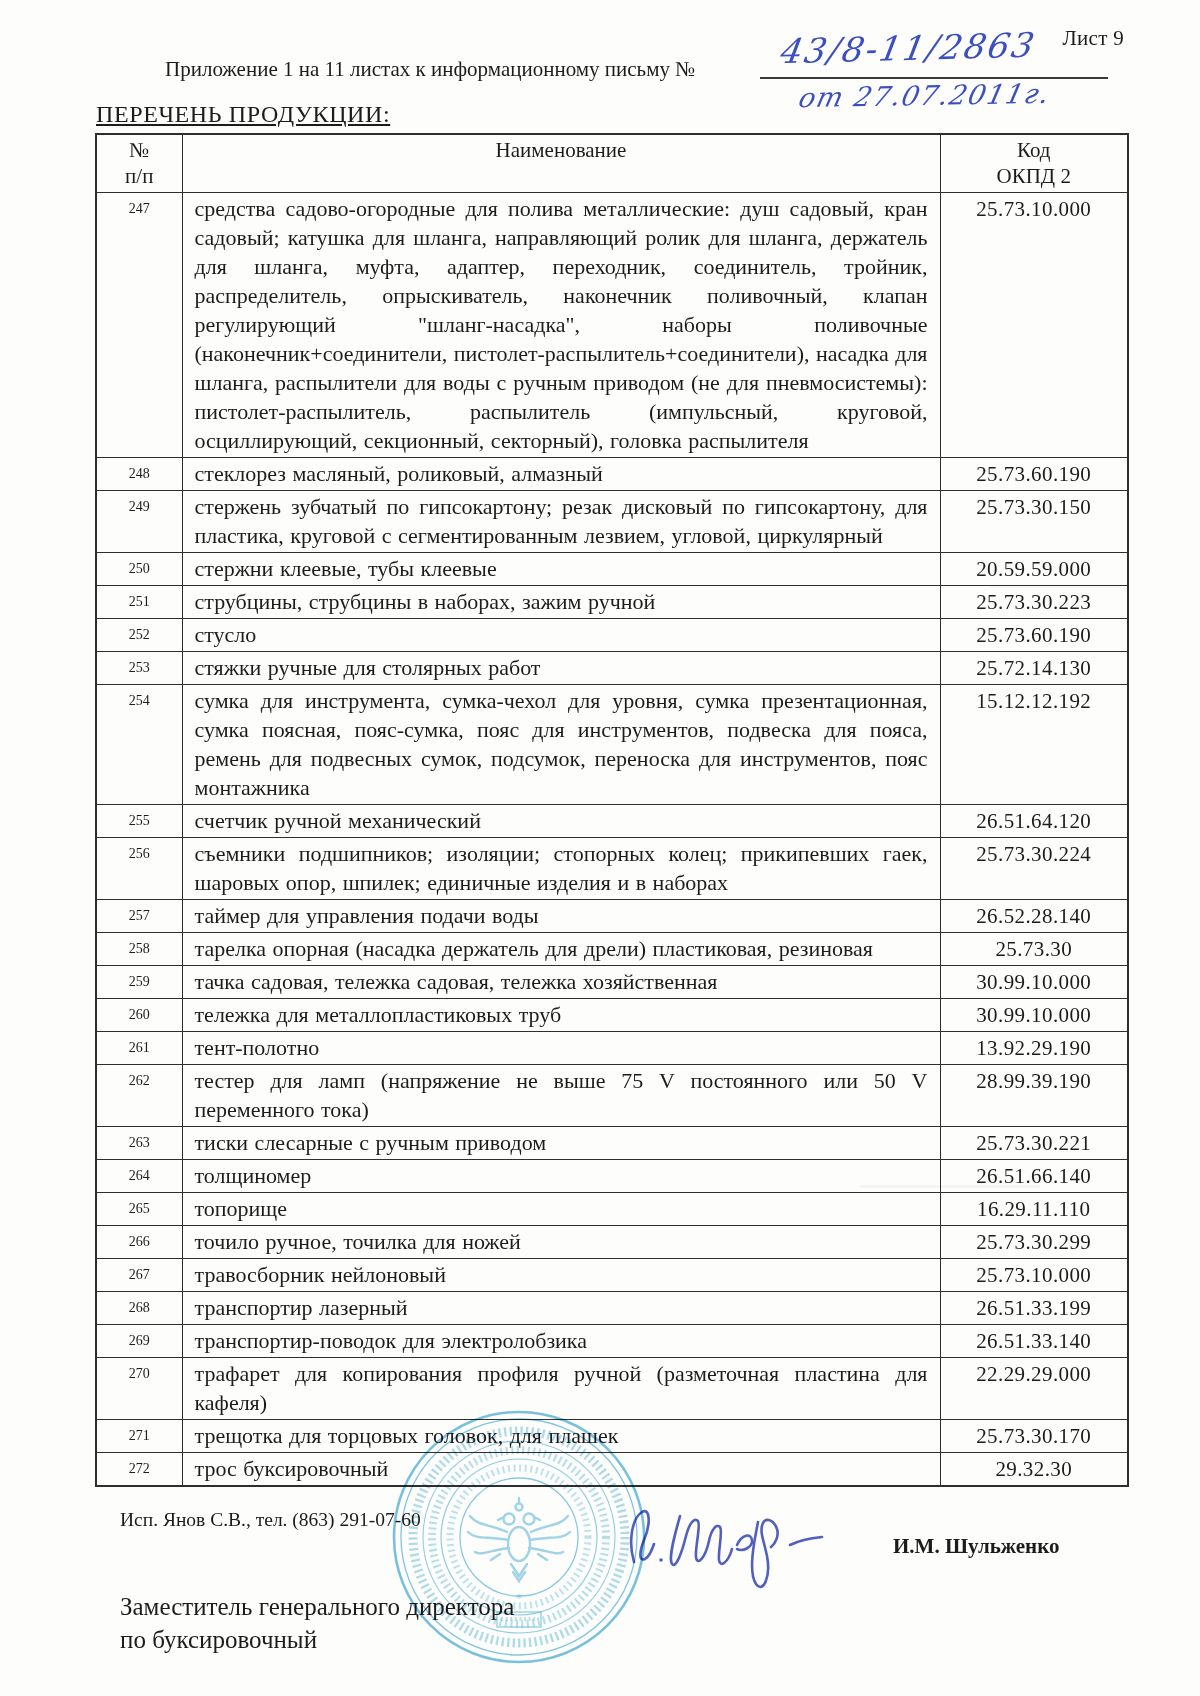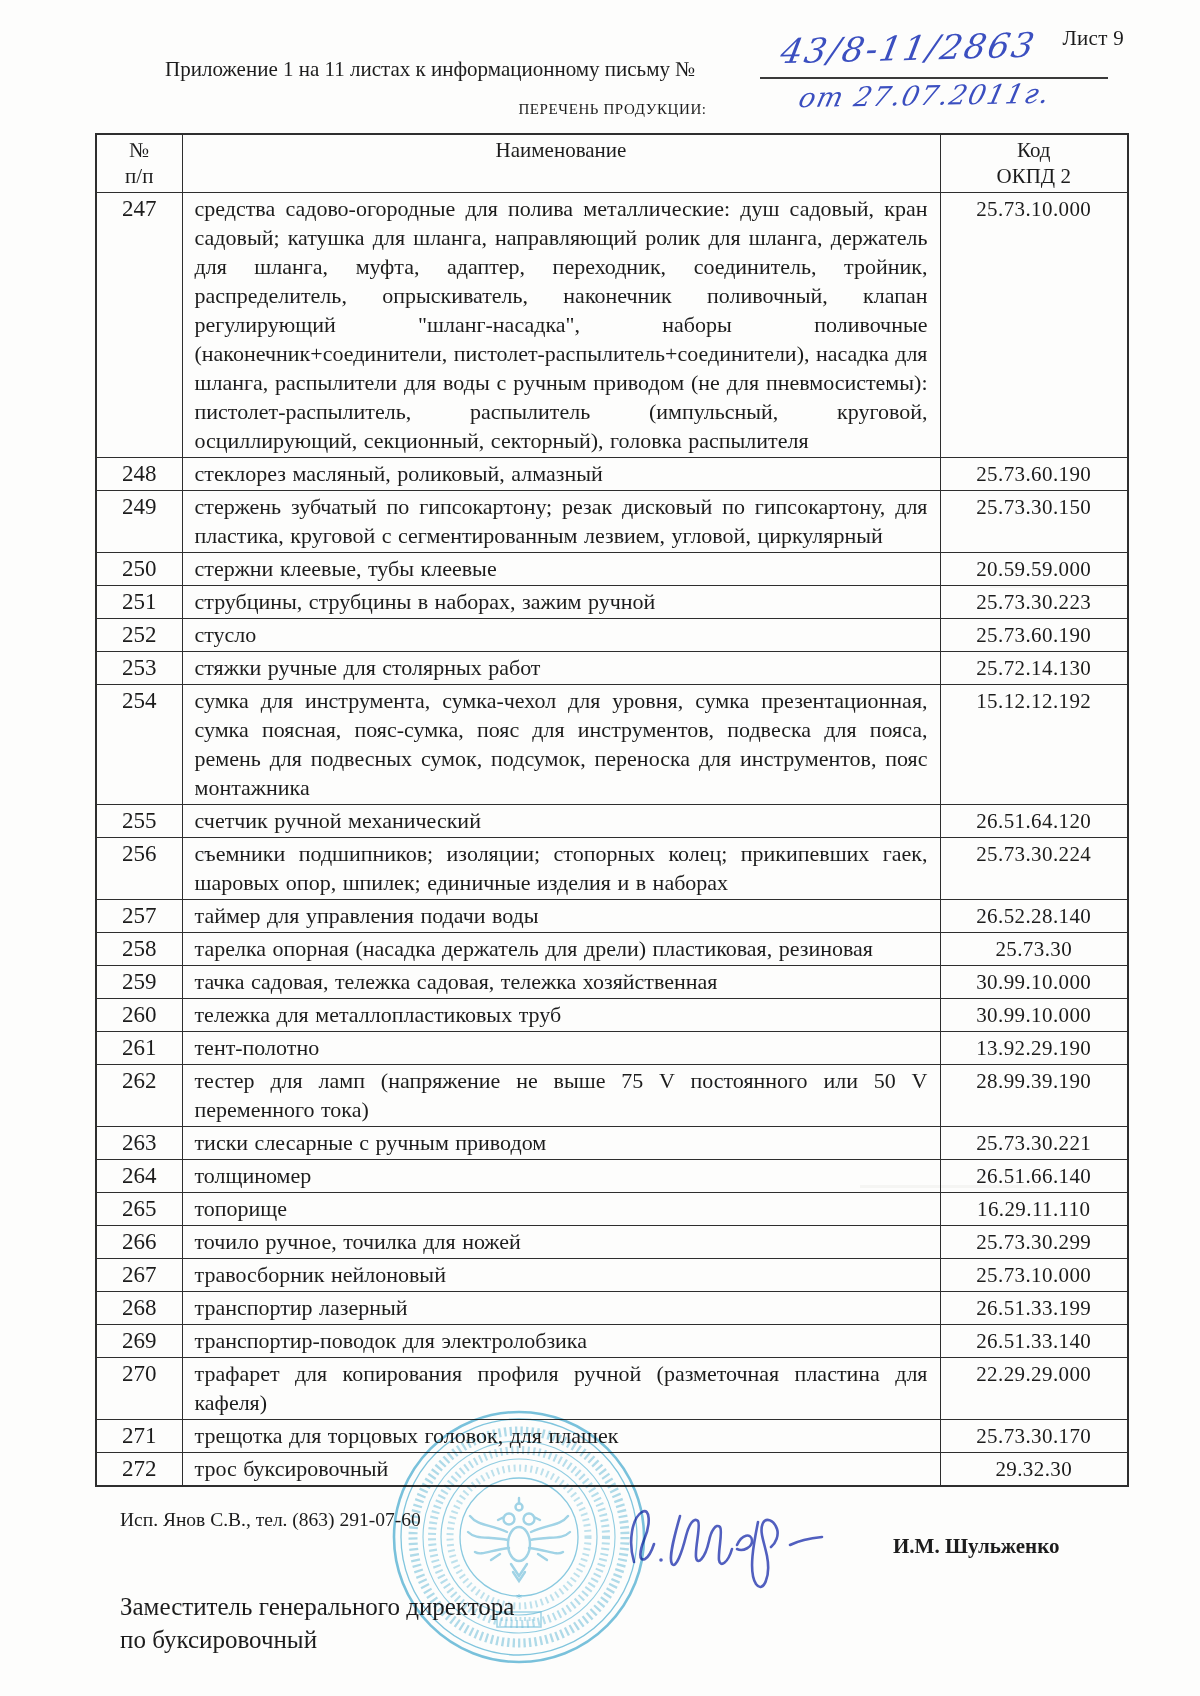--- a/index.html
+++ b/index.html
@@ -38,40 +38,40 @@
     border-bottom:2px solid #3a3a3a;height:0;
   }
   .hw-date{
     position:absolute;top:80px;left:800px;
     font-size:27px;
     transform:skewX(-14deg) rotate(-1deg);
     letter-spacing:1.5px;
   }
   .doc-title{
     position:absolute;top:101px;left:96px;width:1033px;
-    text-align:center;font-size:15px;letter-spacing:.6px;
+    text-align:left;font-size:24px;letter-spacing:.6px;text-decoration:underline;
   }
   
   table.products{
     position:absolute;top:133px;left:95px;
     width:1033px;
     border-collapse:collapse;
     table-layout:fixed;
     border:2.4px solid #2e2e2e;
   }
   table.products th, table.products td{
     border:1.6px solid #2e2e2e;
     vertical-align:top;
     font-weight:normal;
   }
   col.c1{width:86px;} col.c2{width:758px;} col.c3{width:188px;}
   th .hline{font-size:21px;line-height:26px;text-align:center;}
   thead th{padding:2px 0 3px 0;vertical-align:middle;}
   td.c-num{
-    text-align:center;font-size:23px;line-height:29px;padding-top:1px;
+    text-align:center;font-size:14px;line-height:29px;padding-top:1px;
   }
   td.c-name{
     text-align:justify;font-size:22px;line-height:29px;
     padding:1px 12px 2px 12px;word-spacing:1px;
   }
   td.c-code{
     text-align:center;font-size:21px;line-height:29px;padding-top:2px;
     letter-spacing:.4px;
     margin-left:26px;
   }

